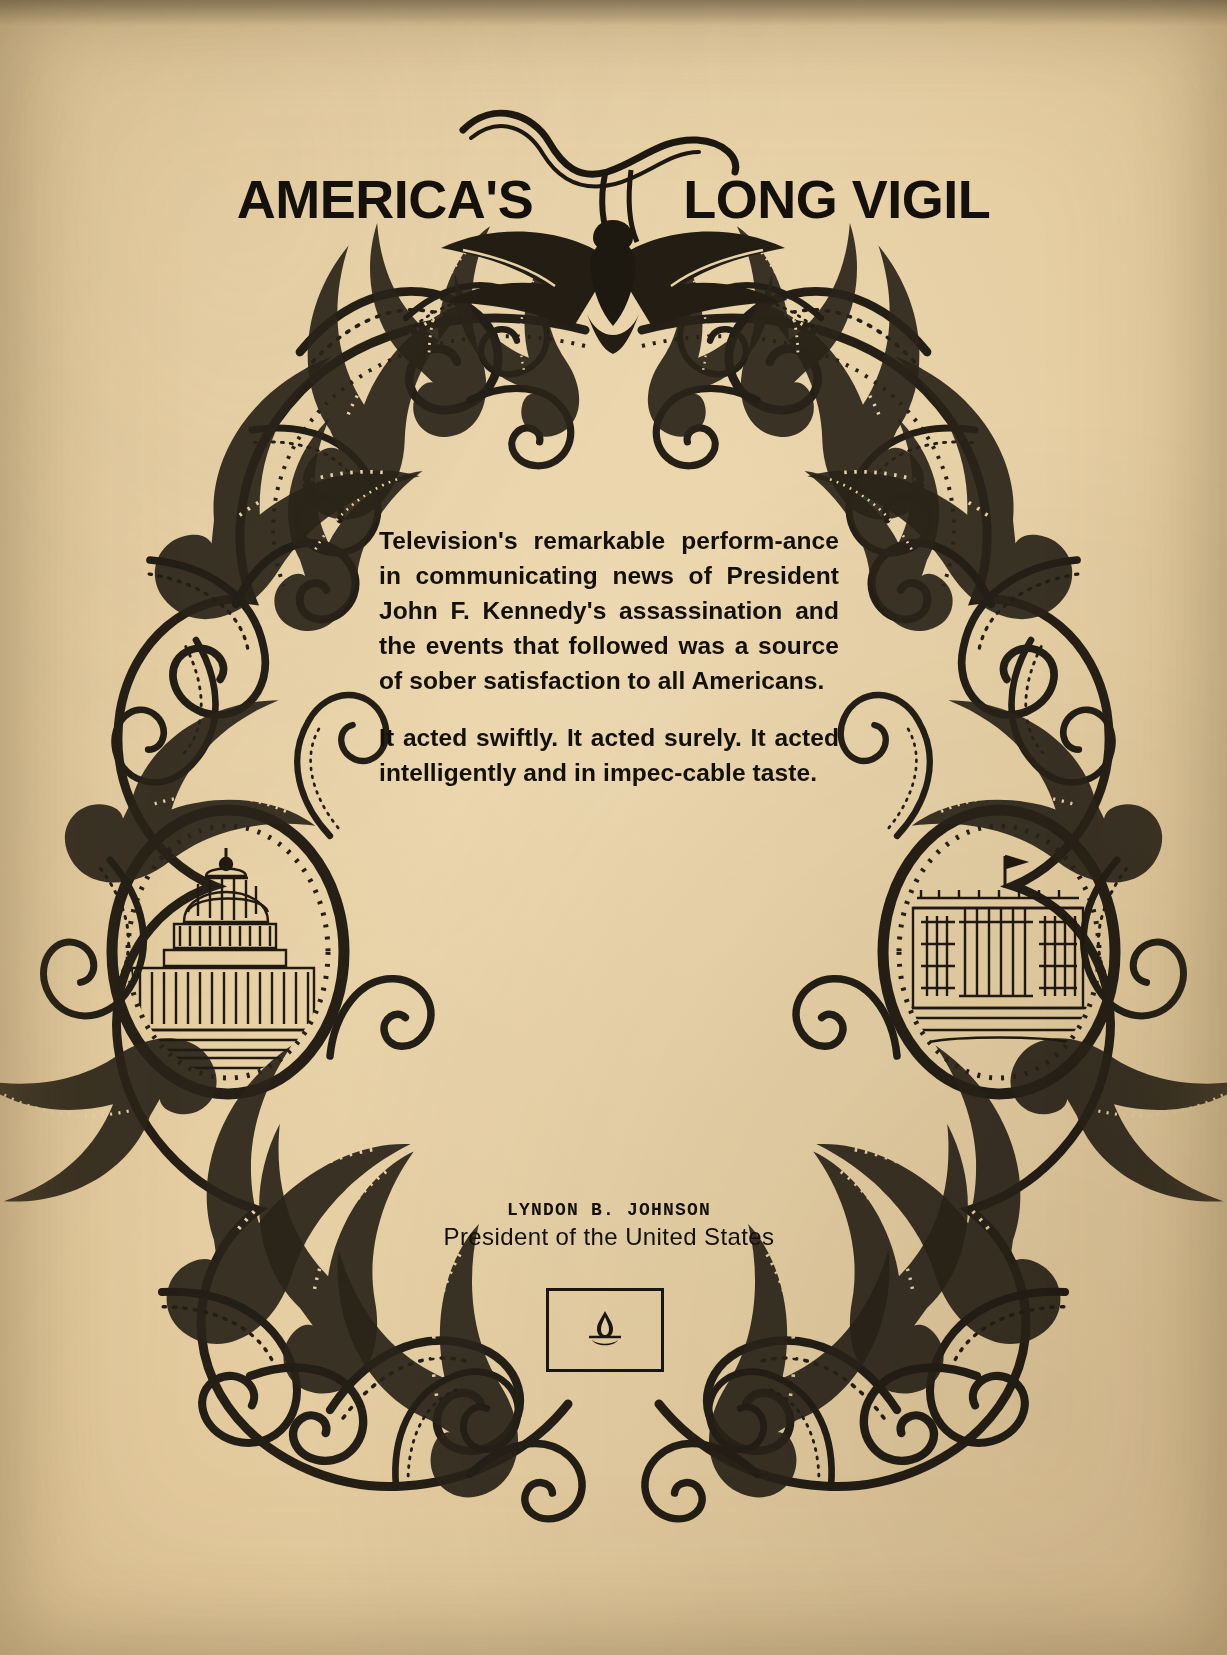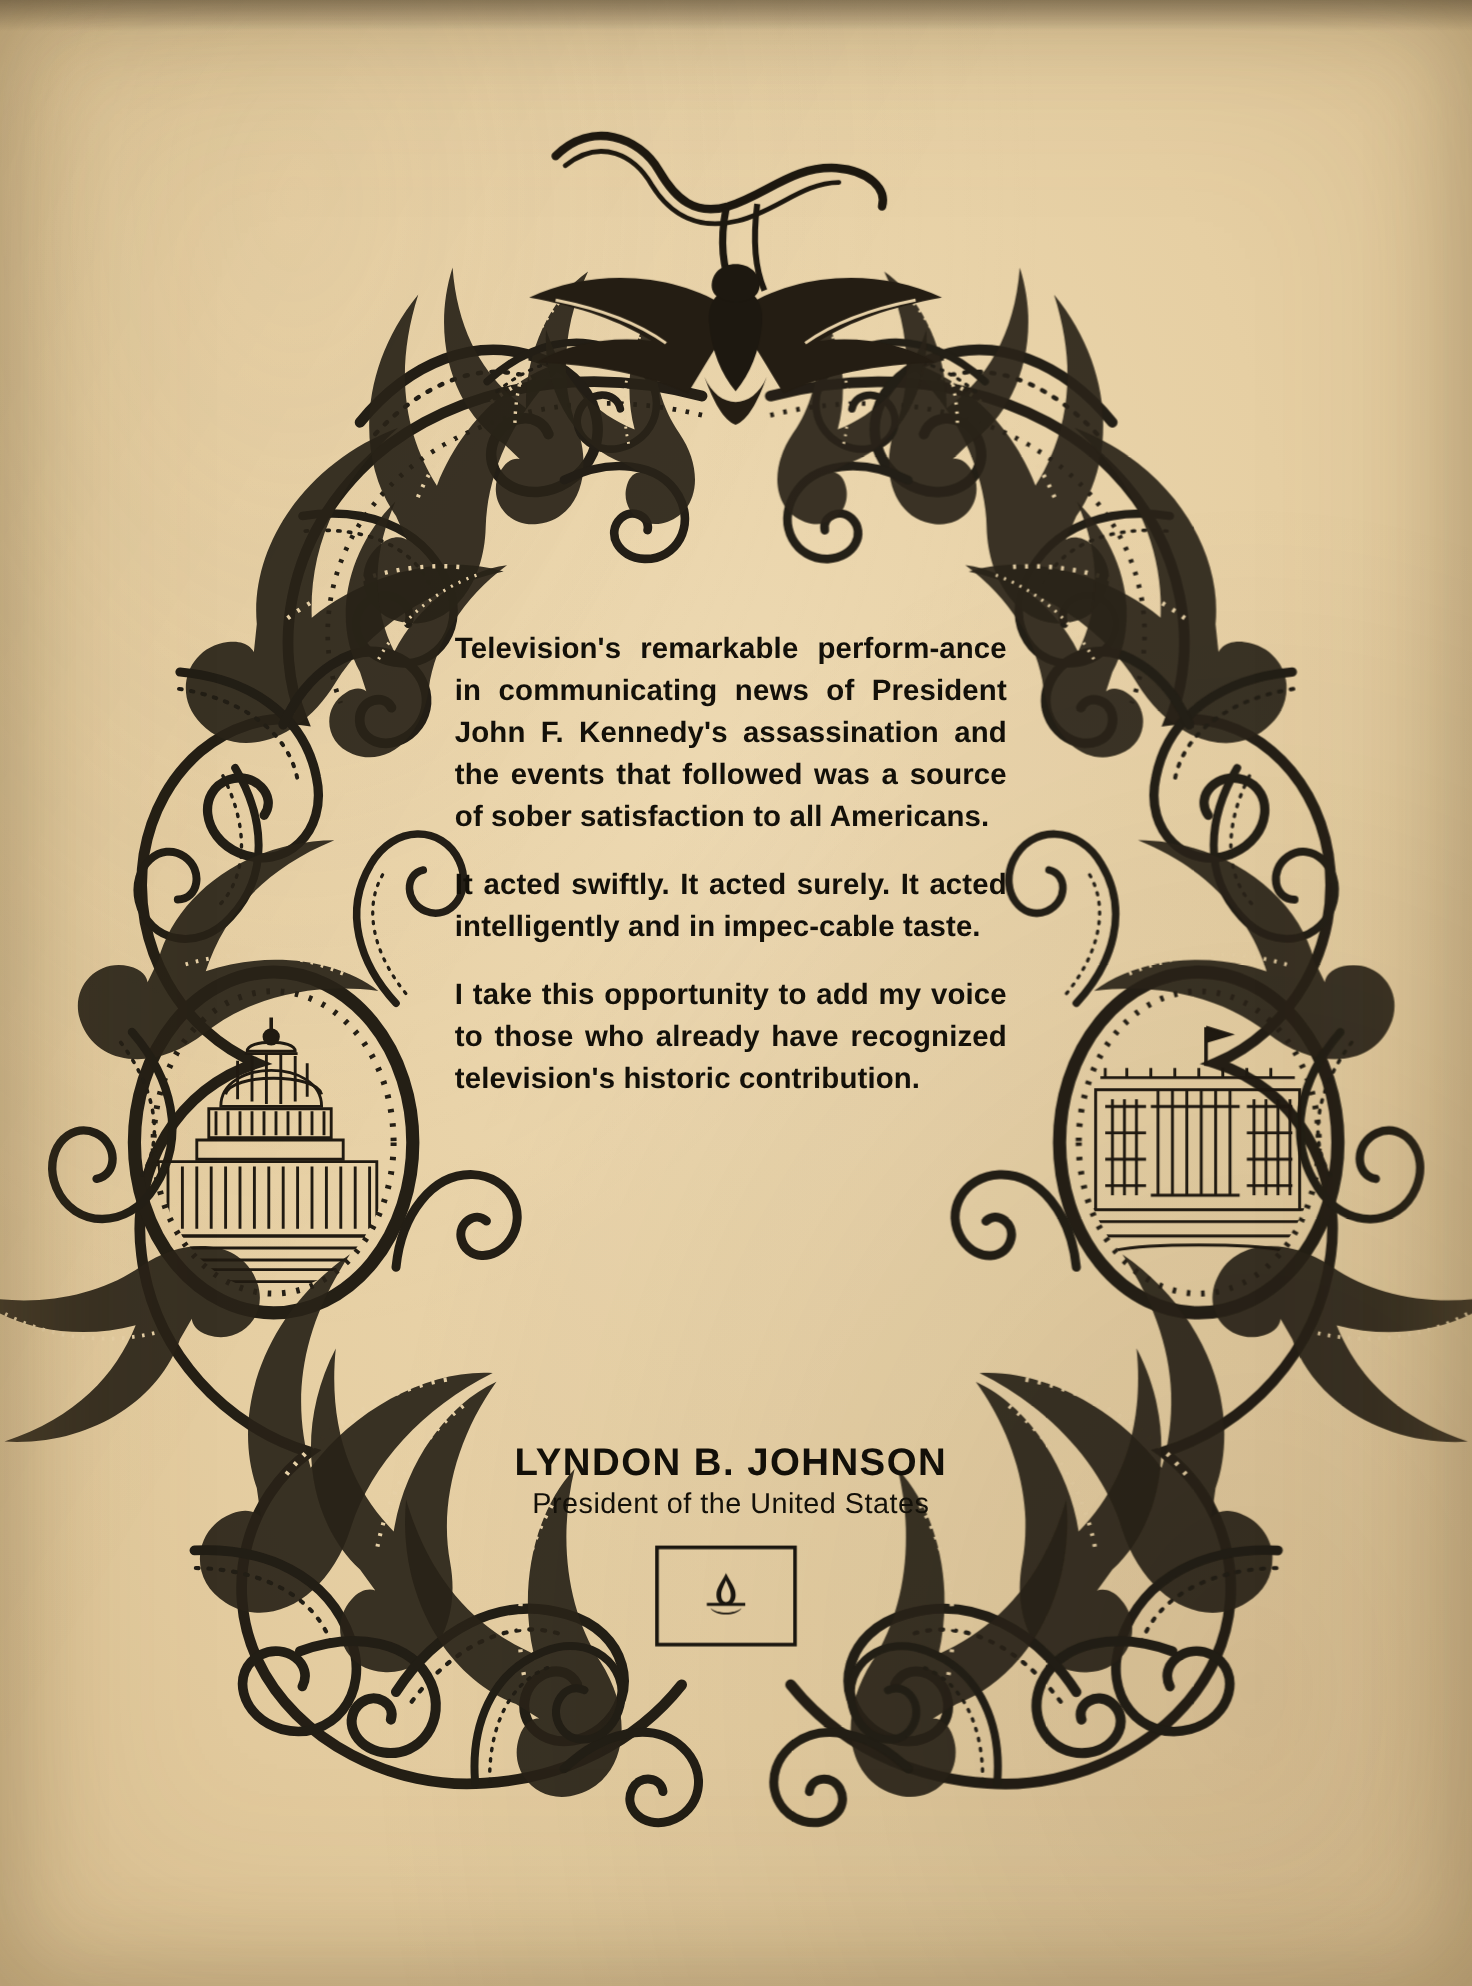--- a/index.html
+++ b/index.html
@@ -90,24 +90,24 @@
 
   .sig {
     position: absolute;
     left: 379px;
     top: 1200px;
     width: 460px;
     text-align: center;
     color: #131009;
   }
   .sig .name {
-    font-size: 32px;
+    font-size: 18px;
     font-weight: bold;
     letter-spacing: 1.2px;
-    font-family: Liberation Sans, sans-serif;
+    font-family: Liberation Mono, monospace;
   }
   .sig .role {
     margin-top: 3px;
     font-size: 24px;
     font-weight: normal;
     letter-spacing: 0.4px;
     font-family: "Liberation Sans", sans-serif;
   }
 
   
@@ -277,25 +277,27 @@
         <path d="M40,-30 L78,-30 M40,-8 L78,-8 M40,14 L78,14 M40,36 L78,36"></path>
         <path d="M-72,-36 L-72,44 M-62,-36 L-62,44 M-52,-36 L-52,44"></path>
         <path d="M46,-36 L46,44 M56,-36 L56,44 M66,-36 L66,44 M76,-36 L76,44"></path>
 
         <path d="M-96,56 L94,56 M-96,66 L94,66 M-90,78 L88,78"></path>
         <path d="M-70,90 C-40,84 40,84 70,90"></path>
       </g>
     </g>
   </svg>
 
+  <div class="title-row">
+    <span class="t1">AMERICA'S</span><span class="t2">LONG VIGIL</span>
+  </div>
 
   <div class="copy">
     <p>Television's remarkable perform-ance in communicating news of President John F. Kennedy's assassination and the events that followed was a source of sober satisfaction to all Americans.</p>
     <p>It acted swiftly. It acted surely. It acted intelligently and in impec-cable taste.</p>
-    <p>I take this opportunity to add my voice to those who already have recognized television's historic contribution.</p>
   </div>
 
   <div class="sig">
     <div class="name">LYNDON B. JOHNSON</div>
     <div class="role">President of the United States</div>
   </div>
 
   <div class="logo-box">
     <svg class="inner" viewBox="0 0 46 46" aria-hidden="true">
       <path d="M23,4 C27,12 31,16 31,22 C31,28 27,31 23,31 C19,31 15,28 15,22 C15,16 19,12 23,4 Z" fill="#1a160f"></path>

